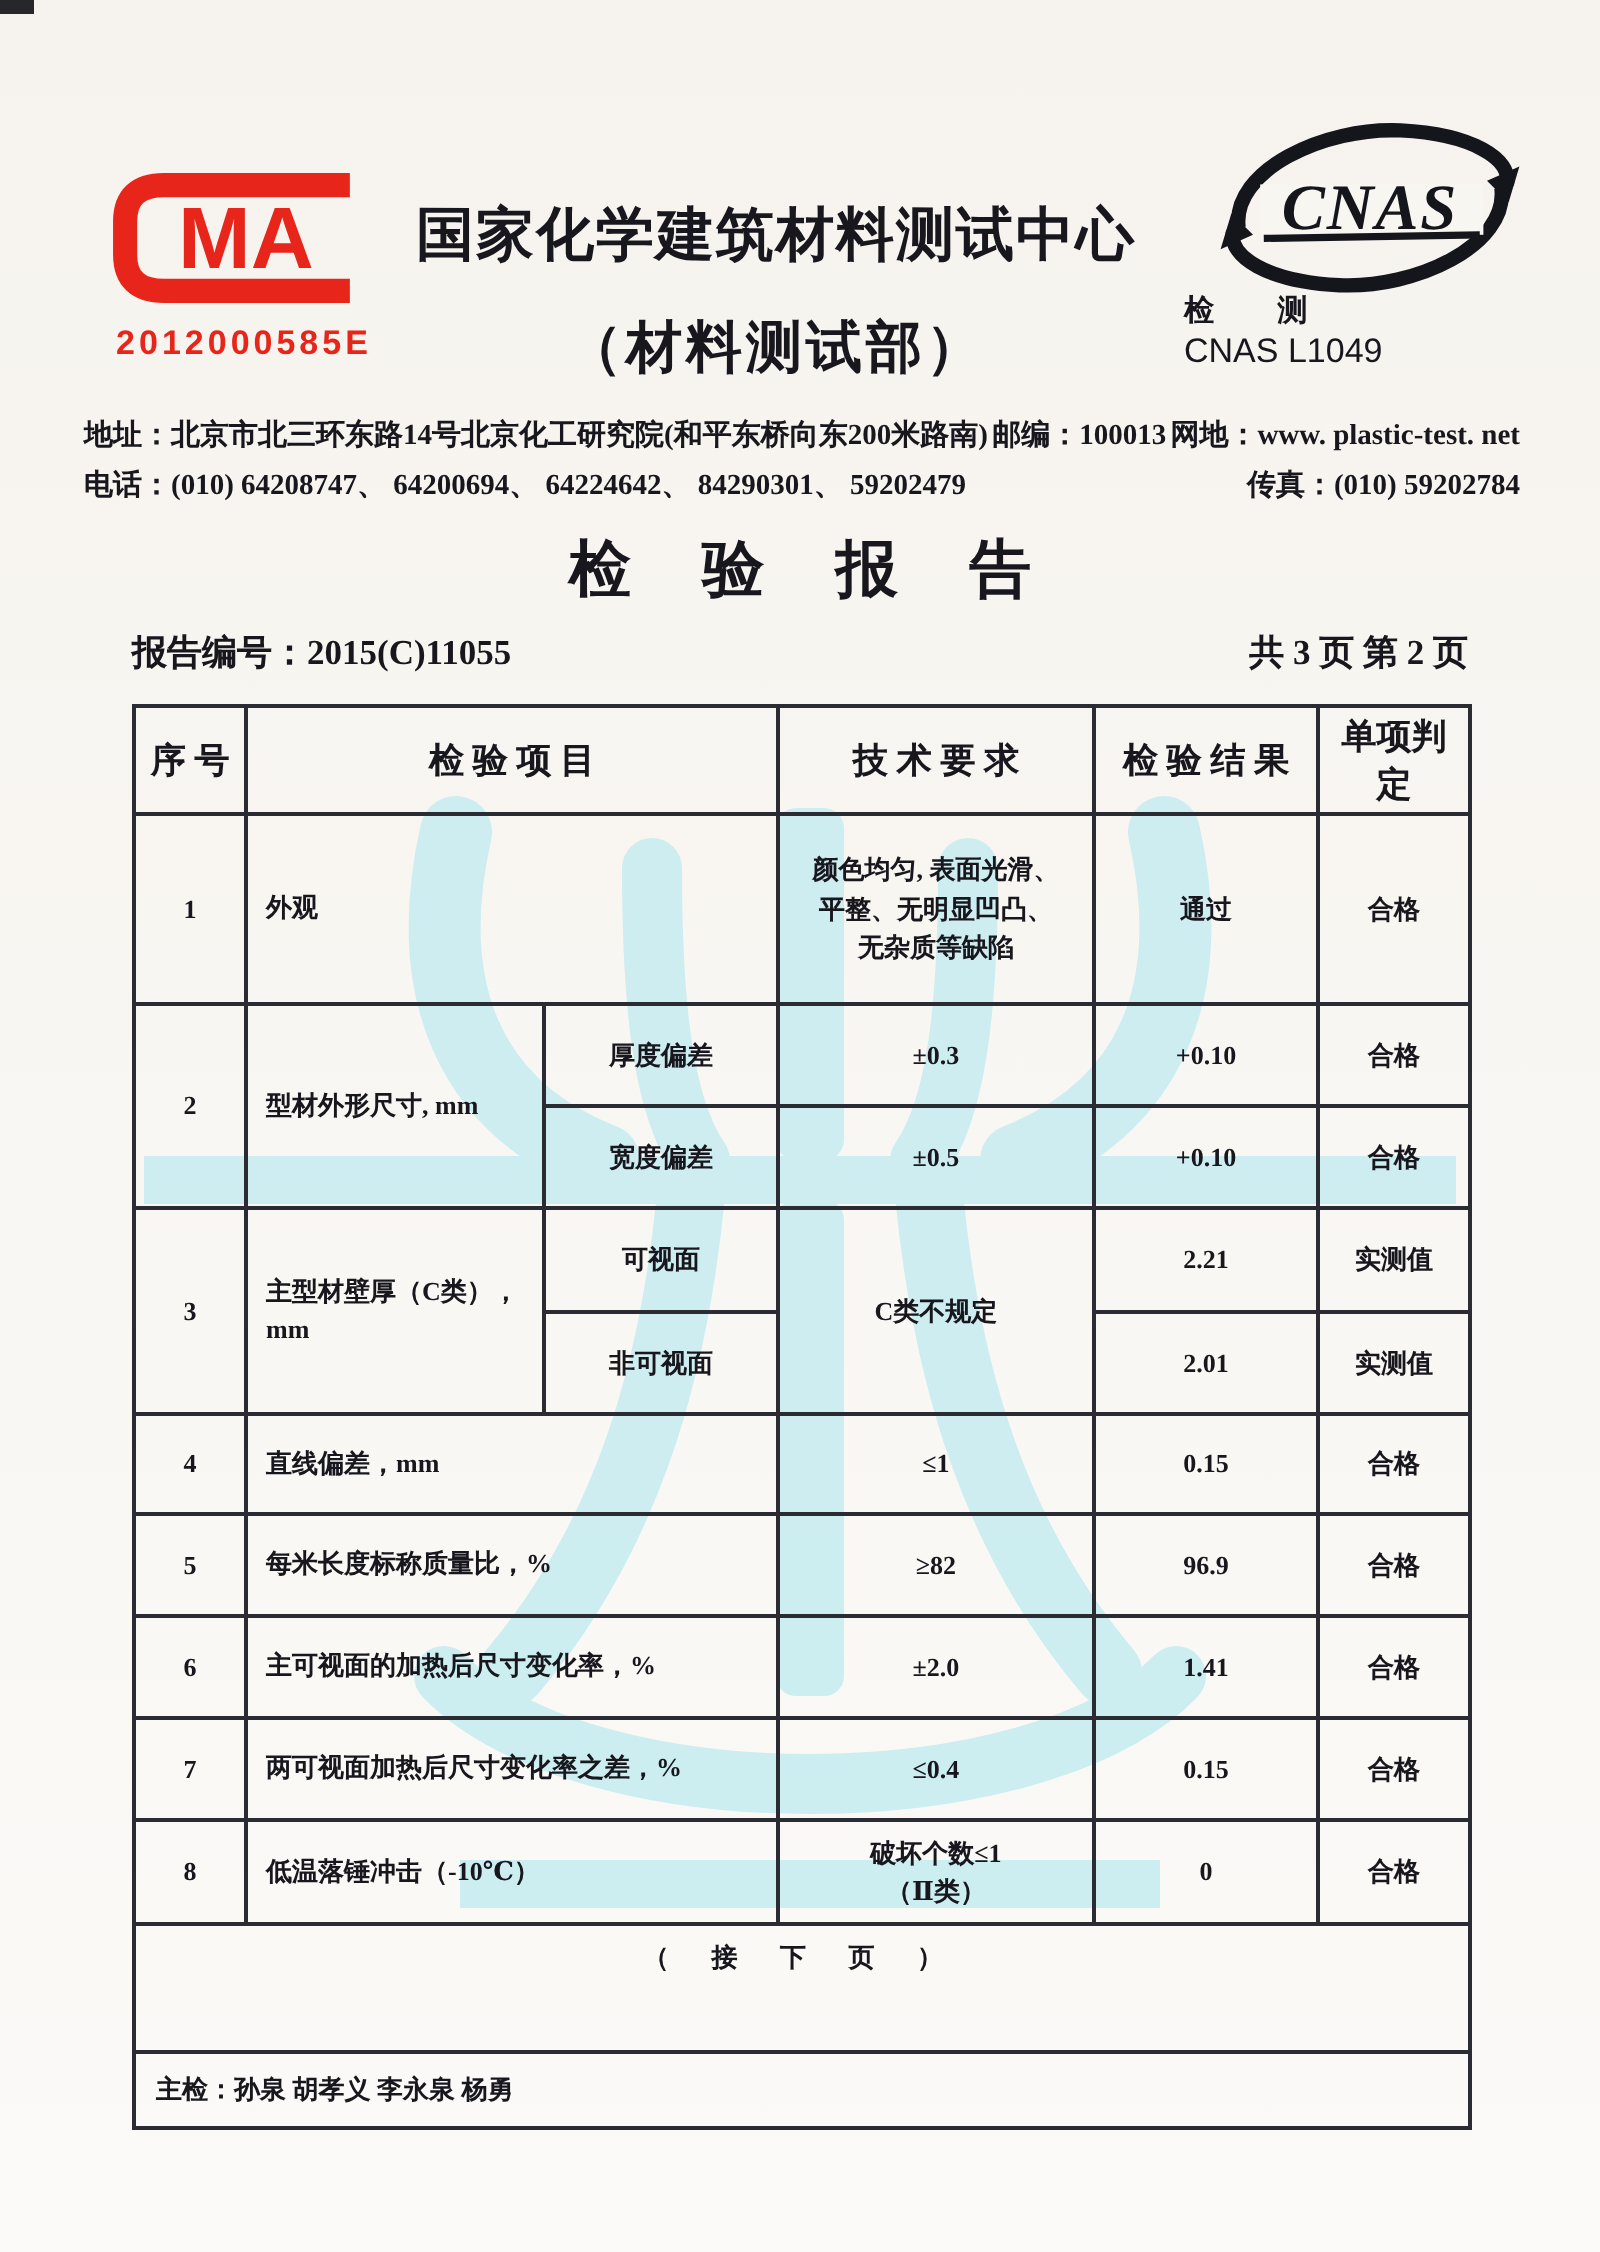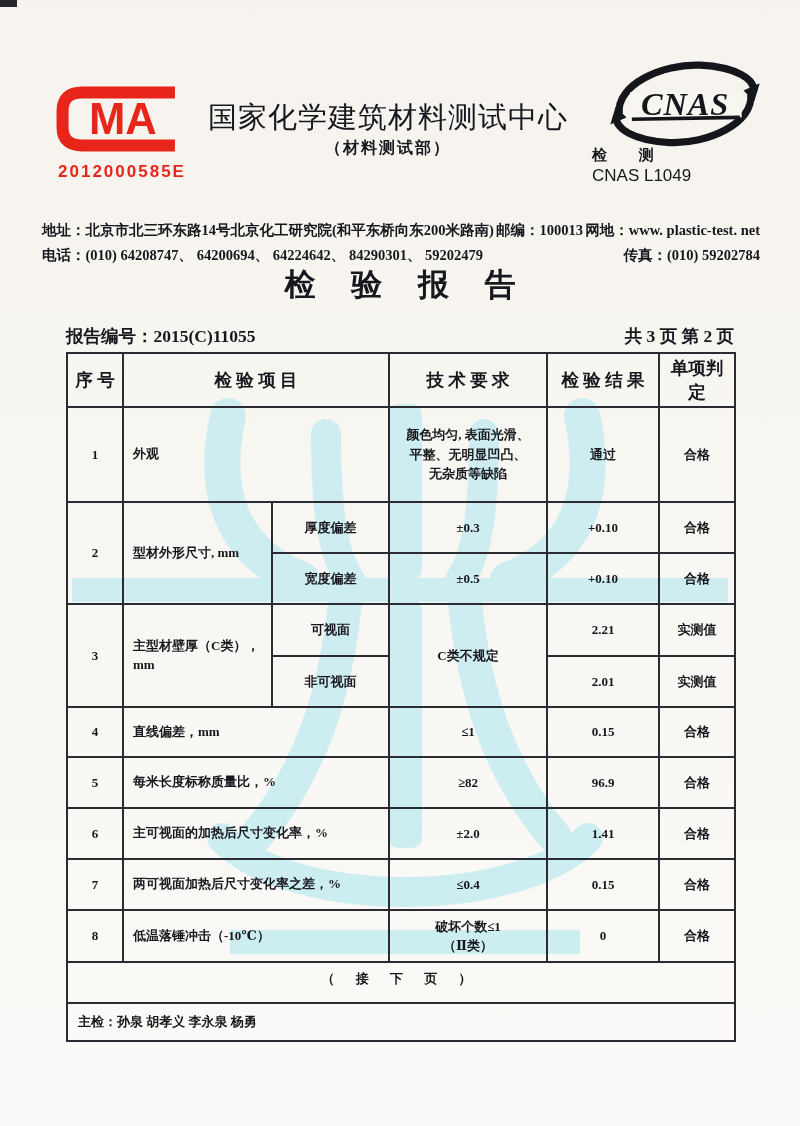--- a/index.html
+++ b/index.html
@@ -9,36 +9,36 @@
     font-family:"Liberation Serif","DejaVu Serif",serif;color:#17171d;overflow:hidden;
   }
   .corner-mark{position:absolute;left:0;top:0;width:17px;height:7px;background:#26262b;}
 
   
   .cma{position:absolute;left:48px;top:80px;width:148px;text-align:center;}
   .cma svg{width:140px;height:78px;display:block;margin:0 auto;}
   .cma-no{margin-top:4px;font-family:"Liberation Sans",sans-serif;font-weight:bold;
           font-size:17px;letter-spacing:2px;color:#e8251b;}
   .org{position:absolute;left:178px;top:98px;width:420px;text-align:center;}
-  .org-name{font-size:29px;font-weight:normal;letter-spacing:1px;white-space:nowrap;}
-  .org-dept{font-size:16px;font-weight:bold;letter-spacing:2px;}
+  .org-name{font-size:29px;font-weight:bold;letter-spacing:1px;white-space:nowrap;}
+  .org-dept{font-size:28px;font-weight:bold;margin-top:17px;letter-spacing:2px;}
   .cnas{position:absolute;left:592px;top:58px;width:186px;text-align:left;}
   .cnas svg{width:176px;height:90px;display:block;margin:0 auto;}
   .cnas-sub{font-size:15px;font-weight:bold;letter-spacing:14px;margin-top:-2px;}
   .cnas-no{font-family:"Liberation Sans",sans-serif;font-weight:normal;font-size:17px;margin-top:1px;}
 
   
-  .contact{position:absolute;left:42px;top:218px;width:718px;font-size:14.5px;font-weight:bold;}
+  .contact{position:absolute;left:42px;top:206px;width:718px;font-size:14.5px;font-weight:bold;}
   .contact-line{display:flex;justify-content:space-between;line-height:1.75;white-space:nowrap;}
   .lbl{font-family:"Liberation Sans",sans-serif;}
 
   
   .report-title{position:absolute;left:0;top:264px;width:100%;text-align:center;
     font-size:31px;font-weight:bold;letter-spacing:14px;text-indent:14px;}
-  .report-line{position:absolute;left:66px;top:324px;width:668px;display:flex;
+  .report-line{position:absolute;left:66px;top:314px;width:668px;display:flex;
     justify-content:space-between;font-size:17.5px;font-weight:bold;gap:30px;}
 
   
   .watermark{position:absolute;left:60px;top:368px;width:680px;height:600px;opacity:.9;}
 
   
   table.report-table{position:absolute;left:66px;top:352px;width:668px;
     border-collapse:collapse;table-layout:fixed;background:transparent;}
   .report-table td,.report-table th{border:2px solid #2b2b33;font-weight:bold;
     font-size:13px;text-align:center;vertical-align:middle;padding:2px 4px;
@@ -205,21 +205,21 @@
     </tr>
     <tr style="height:52px">
       <td>8</td>
       <td colspan="2" class="item-cell">低温落锤冲击（-10℃）</td>
       <td class="pre">破坏个数≤1
 （Ⅱ类）</td>
       <td>0</td>
       <td>合格</td>
     </tr>
 
-    <tr style="height:41px">
+    <tr style="height:64px">
       <td colspan="6" class="continue-cell">（ 接  下  页 ）</td>
     </tr>
     <tr style="height:38px">
       <td colspan="6" class="inspector-cell"><span>主检：</span><span>孙泉   胡孝义   李永泉   杨勇</span></td>
     </tr>
   </tbody>
     </table>
 
 </div>
 

